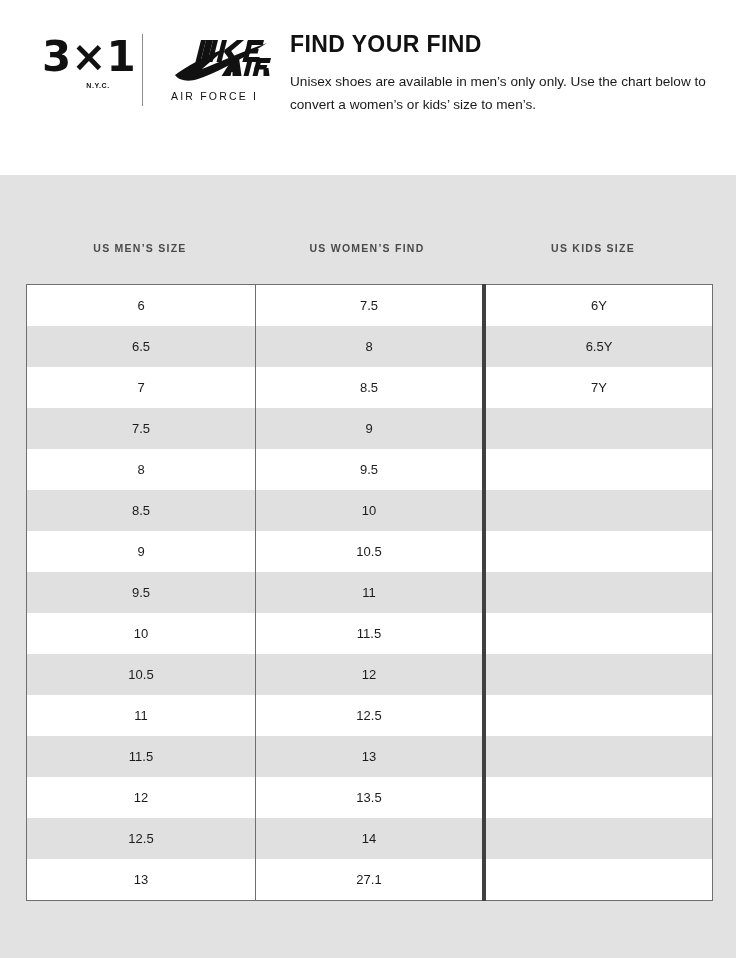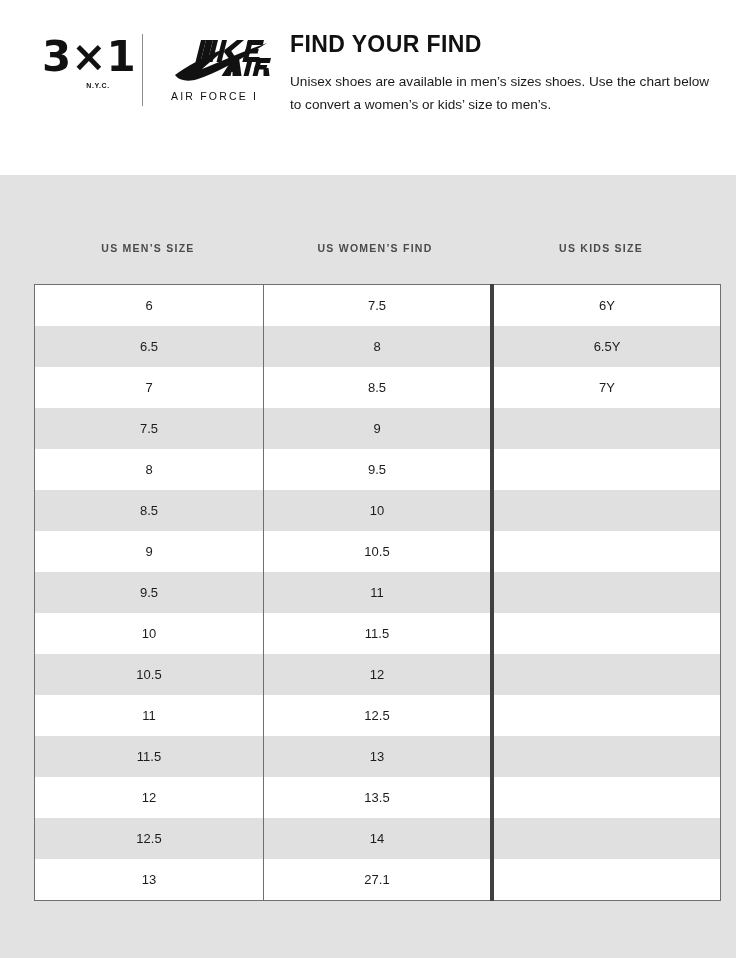--- a/index.html
+++ b/index.html
@@ -105,21 +105,21 @@
     font-size: 13.6px;
     font-weight: 400;
     line-height: 1.72;
     color: #1a1a1a;
     margin: 0;
   }
 
   
   .table-wrap {
     position: absolute;
-    left: 34px;
+    left: 26px;
     top: 232px;
     width: 680px;
   }
 
   .col-headers {
     display: flex;
     height: 52px;
     align-items: flex-start;
     padding-top: 10px;
     box-sizing: border-box;
@@ -203,21 +203,21 @@
           <polygon points="40,10 45,10 48,18 42,18"></polygon>
         </g>
       </svg>
       <div class="logo-nike-sub">AIR FORCE I</div>
     </div>
 
   </div>
 
   <div class="headline-block">
     <h1 class="headline-title">FIND YOUR FIND</h1>
-    <p class="headline-desc">Unisex shoes are available in men’s sizes shoes. Use the chart below to convert a women’s or kids’ size to men’s.</p>
+    <p class="headline-desc">Unisex shoes are available in men’s only only. Use the chart below to convert a women’s or kids’ size to men’s.</p>
   </div>
 
 </div>
 
 <div class="table-wrap">
 
   <div class="col-headers">
     <div class="cell col-0">US MEN’S SIZE</div>
     <div class="cell col-1">US WOMEN’S FIND</div>
     <div class="cell col-2">US KIDS SIZE</div>

